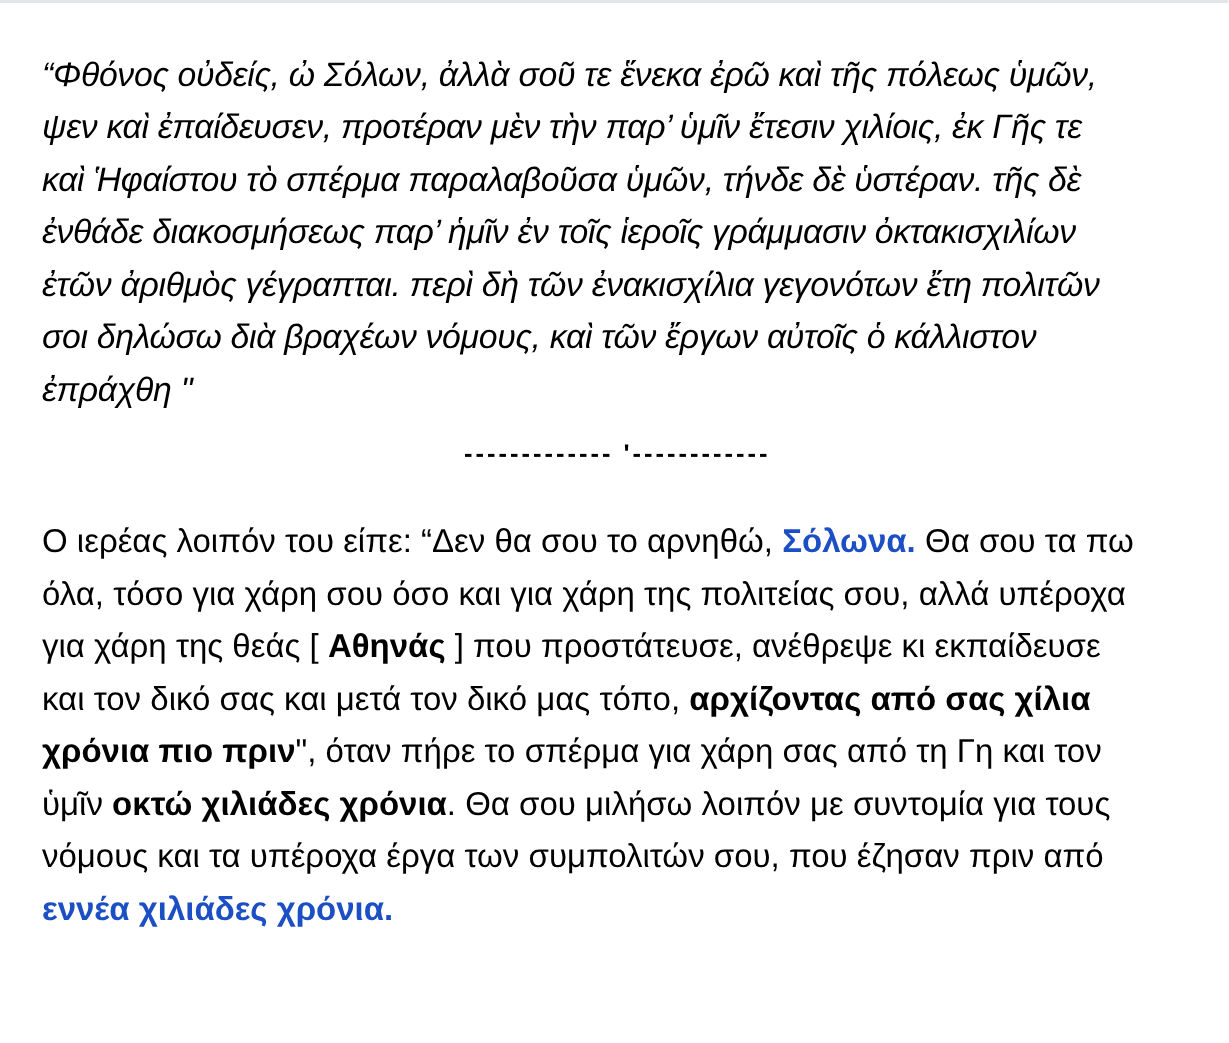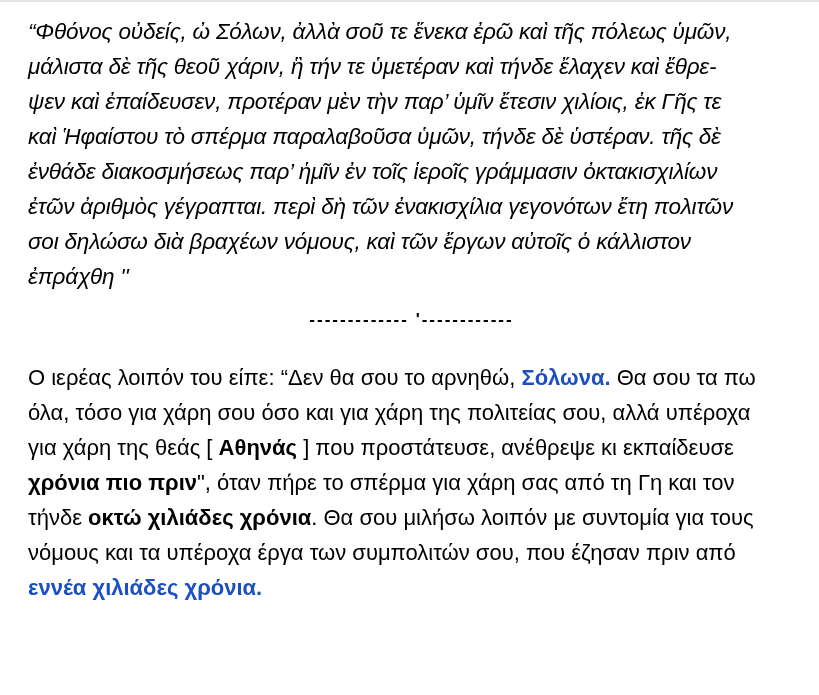--- a/index.html
+++ b/index.html
@@ -13,21 +13,21 @@
     width:819px;height:695px;
     background:var(--bg);
     color:var(--ink);
     font-family:"Liberation Sans",sans-serif;
     overflow:hidden;
   }
   .page{
     box-sizing:border-box;
     width:819px;height:695px;
     border-top:2px solid var(--topline);
-    padding:6px 24px 0 28px;
+    padding:24px 24px 0 28px;
   }
   .ancient{
     font-style:italic;
     font-size:22.5px;
     line-height:35px;
     letter-spacing:-0.2px;
     margin-top:6px;
   }
   .ancient .line{white-space:nowrap;}
   .separator{
@@ -47,33 +47,33 @@
   .seg-n{font-weight:400;color:var(--ink);}
   .seg-b{font-weight:700;color:var(--ink);margin-top:32px;}
   .seg-bb{font-weight:700;color:var(--accent);}
 </style>
 </head>
 <body>
 
 <div class="page">
   <div class="ancient" id="ancient-block">
       <div class="line">“Φθόνος οὐδείς, ὠ Σόλων, ἀλλὰ σοῦ τε ἕνεκα ἐρῶ καὶ τῆς πόλεως ὑμῶν,</div>
-      <div class="line">μάλιστα δὲ τῆς θεοῦ χάριν, ἣ τήν τε ὑμετέραν καὶ τήνδε ἔλαχεν καὶ ἔθρε-</div>
       <div class="line">ψεν καὶ ἐπαίδευσεν, προτέραν μὲν τὴν παρ’ ὑμῖν ἔτεσιν χιλίοις, ἐκ Γῆς τε</div>
       <div class="line">καὶ Ἡφαίστου τὸ σπέρμα παραλαβοῦσα ὑμῶν, τήνδε δὲ ὑστέραν. τῆς δὲ</div>
       <div class="line">ἐνθάδε διακοσμήσεως παρ’ ἡμῖν ἐν τοῖς ἱεροῖς γράμμασιν ὀκτακισχιλίων</div>
       <div class="line">ἐτῶν ἀριθμὸς γέγραπται. περὶ δὴ τῶν ἐνακισχίλια γεγονότων ἔτη πολιτῶν</div>
       <div class="line">σοι δηλώσω διὰ βραχέων νόμους, καὶ τῶν ἔργων αὐτοῖς ὁ κάλλιστον</div>
       <div class="line">ἐπράχθη ''</div>
     </div>
 
   <div class="separator">------------- '------------</div>
 
   <div class="modern" id="modern-block">
       <div class="line"><span class="seg-n">Ο ιερέας λοιπόν του είπε: “Δεν θα σου το αρνηθώ, </span><span class="seg-bb">Σόλωνα.</span><span class="seg-n"> Θα σου τα πω</span></div>
       <div class="line"><span class="seg-n">όλα, τόσο για χάρη σου όσο και για χάρη της πολιτείας σου, αλλά υπέροχα</span></div>
       <div class="line"><span class="seg-n">για χάρη της θεάς [ </span><span class="seg-b">Αθηνάς</span><span class="seg-n"> ] που προστάτευσε, ανέθρεψε κι εκπαίδευσε</span></div>
+      <div class="line"><span class="seg-n">και τον δικό σας και μετά τον δικό μας τόπο, </span><span class="seg-b">αρχίζοντας από σας  χίλια</span></div>
       <div class="line"><span class="seg-b">χρόνια πιο πριν</span><span class="seg-n">", όταν πήρε το σπέρμα για χάρη σας από τη Γη και τον</span></div>
-      <div class="line"><span class="seg-n">τήνδε </span><span class="seg-b">οκτώ χιλιάδες χρόνια</span><span class="seg-n">. Θα σου μιλήσω λοιπόν με συντομία για τους</span></div>
+      <div class="line"><span class="seg-n">ὑμῖν </span><span class="seg-b">οκτώ χιλιάδες χρόνια</span><span class="seg-n">. Θα σου μιλήσω λοιπόν με συντομία για τους</span></div>
       <div class="line"><span class="seg-n">νόμους και τα υπέροχα έργα των συμπολιτών σου, που έζησαν πριν από</span></div>
       <div class="line"><span class="seg-bb">εννέα χιλιάδες χρόνια.</span></div>
     </div>
 </div>
 
 </body></html>

